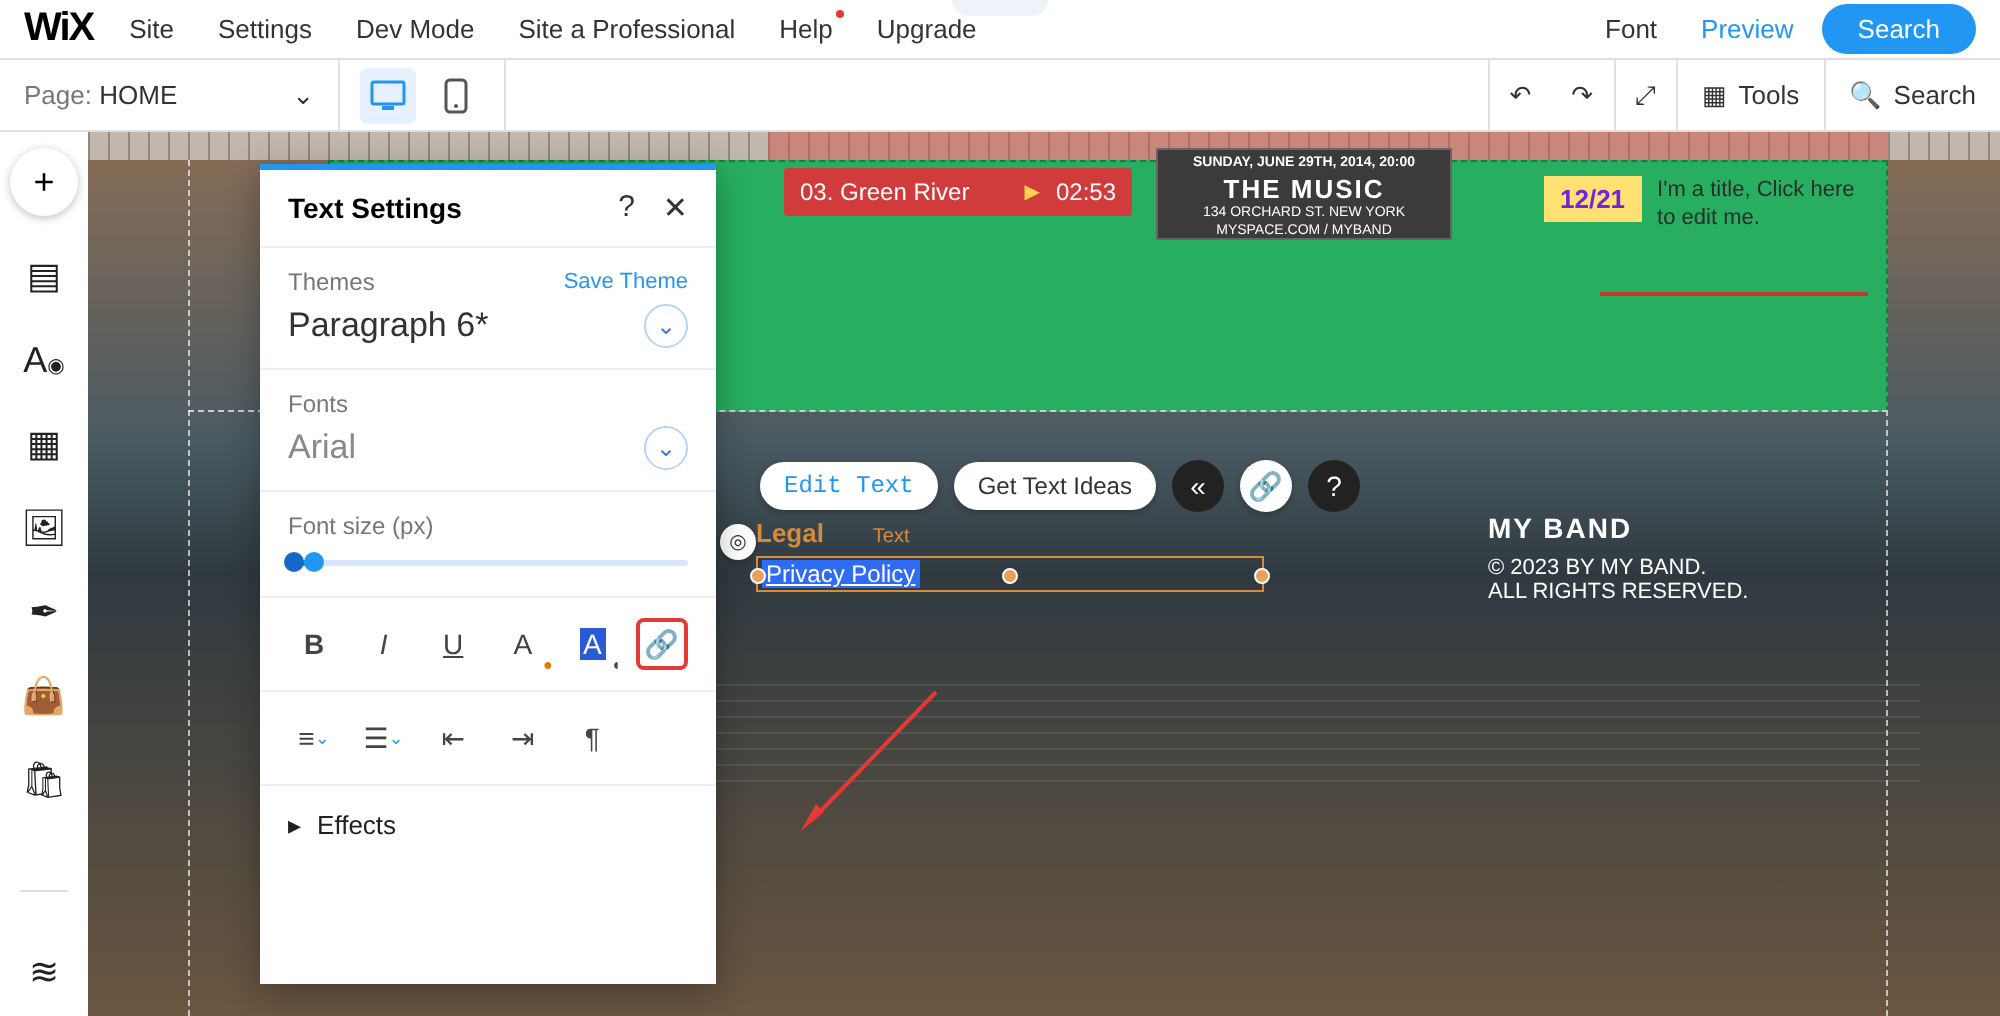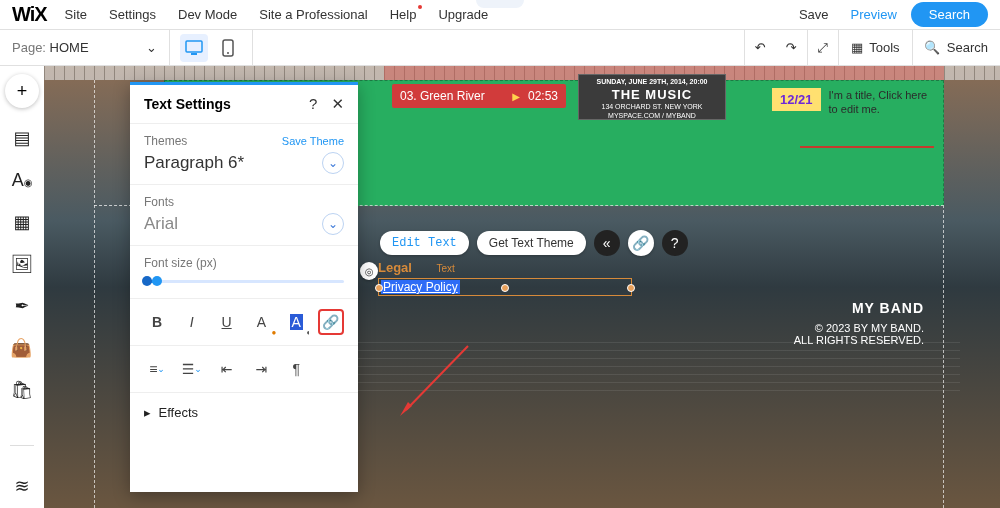--- a/index.html
+++ b/index.html
@@ -53,21 +53,21 @@
 .underline{position:absolute;right:66px;top:80px;width:134px;border-top:2px solid #c43a2d;}
 
 .footer{position:absolute;left:0;right:0;top:180px;color:#fff;}
 .legal-block{position:absolute;left:334px;top:12px;width:254px;}
 .legal-title{color:#d68a3a;font-weight:700;font-size:13px;}
 .legal-sub{color:#d68a3a;font-size:10px;margin-left:20px;}
 .outline{border:1px solid #d68a3a;height:18px;margin-top:2px;position:relative;}
 .privacy{position:absolute;left:2px;top:1px;background:#2e6cf6;padding:0 2px;color:#fff;font-size:12px;text-decoration:underline;}
 .handle{position:absolute;width:8px;height:8px;border-radius:50%;background:#e8a05a;border:1px solid #fff;}
 .handle.h1{left:-4px;top:5px;} .handle.h2{left:50%;top:5px;margin-left:-4px;} .handle.h3{right:-4px;top:5px;}
-.band{position:absolute;left:700px;top:10px;text-align:right;width:180px;font-size:11px;margin-top:44px;}
+.band{position:absolute;left:700px;top:10px;text-align:left;width:180px;font-size:11px;}
 .band .name{font-weight:900;font-size:14px;letter-spacing:1px;margin-bottom:6px;}
 .waves{position:absolute;left:280px;top:96px;right:40px;height:50px;background:repeating-linear-gradient(180deg,rgba(255,255,255,.25)0,rgba(255,255,255,.25)1px,transparent 1px,transparent 8px);opacity:.35;}
 
 .sel-toolbar{position:absolute;left:336px;top:164px;display:flex;gap:8px;align-items:center;}
 .pill{background:#fff;border-radius:14px;padding:5px 12px;font-size:12px;color:#333;box-shadow:0 1px 3px rgba(0,0,0,.25);}
 .pill.primary{background:#fff;color:#2196F3;font-family:Liberation Mono, monospace;}
 .circ{width:26px;height:26px;border-radius:50%;display:flex;align-items:center;justify-content:center;color:#fff;font-size:14px;}
 .circ.dark{background:#222;} .circ.white{background:#fff;color:#222;box-shadow:0 1px 3px rgba(0,0,0,.25);}
 .tinytag{position:absolute;left:316px;top:196px;width:18px;height:18px;border-radius:50%;background:#fff;display:flex;align-items:center;justify-content:center;font-size:10px;color:#333;box-shadow:0 1px 3px rgba(0,0,0,.3);}
 
@@ -103,21 +103,21 @@
 <div class="topbar">
   <div class="tab-notch"></div>
   <span class="logo">WiX</span>
   <span class="menu-item">Site</span>
   <span class="menu-item">Settings</span>
   <span class="menu-item">Dev Mode</span>
   <span class="menu-item">Site a Professional</span>
   <span class="menu-item help-dot">Help</span>
   <span class="menu-item upgrade">Upgrade</span>
   <span class="spacer"></span>
-  <span class="save">Save</span>
+  <span class="save">Font</span>
   <span class="preview">Preview</span>
   <span class="publish">Search</span>
 </div>
 
 <div class="secondbar">
   <div class="page-sel">
     <span><span style="color:#777">Page:</span> <span>HOME</span></span>
     <span>⌄</span>
   </div>
   <div class="view-toggle">
@@ -210,21 +210,21 @@
   </div>
 
   <div class="eventbox">
     <div class="date">12/21</div>
     <div class="txt">I'm a title, Click here to edit me.</div>
   </div>
   <div class="underline"></div>
 
   <div class="sel-toolbar">
     <div class="pill primary">Edit Text</div>
-    <div class="pill">Get Text Theme</div>
+    <div class="pill">Get Text Ideas</div>
     <div class="circ dark">
         <span>«</span>
       </div>
     <div class="circ white">
         <span>🔗</span>
       </div>
     <div class="circ dark">
         <span>?</span>
       </div>
   </div>

